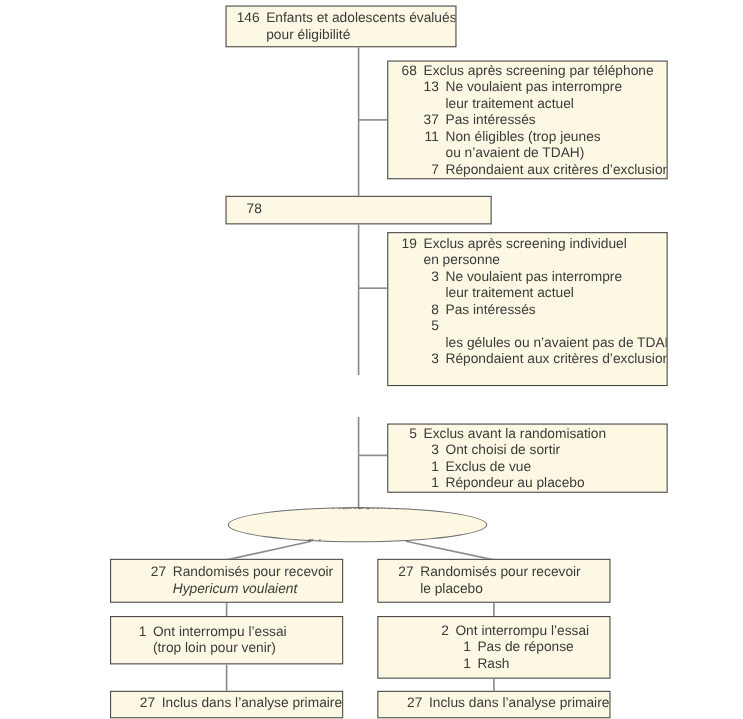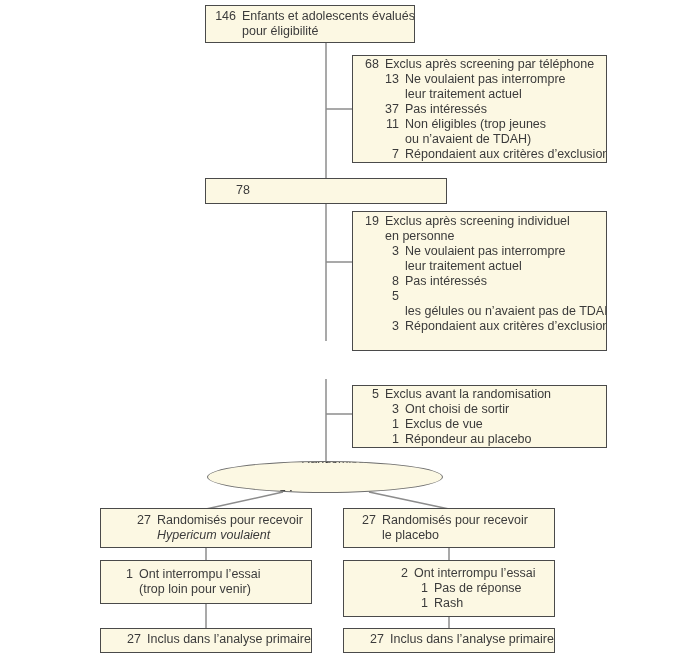--- a/index.html
+++ b/index.html
@@ -105,21 +105,21 @@
         <span class="num"></span>
         <span class="txt">ou n’avaient de TDAH)</span>
       </div>
 
       <div class="line l1">
         <span class="num">7</span>
         <span class="txt">Répondaient aux critères d’exclusion</span>
       </div>
     </div>
 
-  <div class="box" style="left:205px; top:178px; width:242px; height:26px; padding:4px 20px;">
+  <div class="box" style="left:205px; top:178px; width:242px; height:26px; padding:4px 8px;">
 
       <div class="line l0">
         <span class="num">78</span>
       </div>
     </div>
 
   <div class="box" style="left:352px; top:211px; width:255px; height:140px; padding:2px 6px 2px 2px;">
 
       <div class="line l0">
         <span class="num">19</span>

